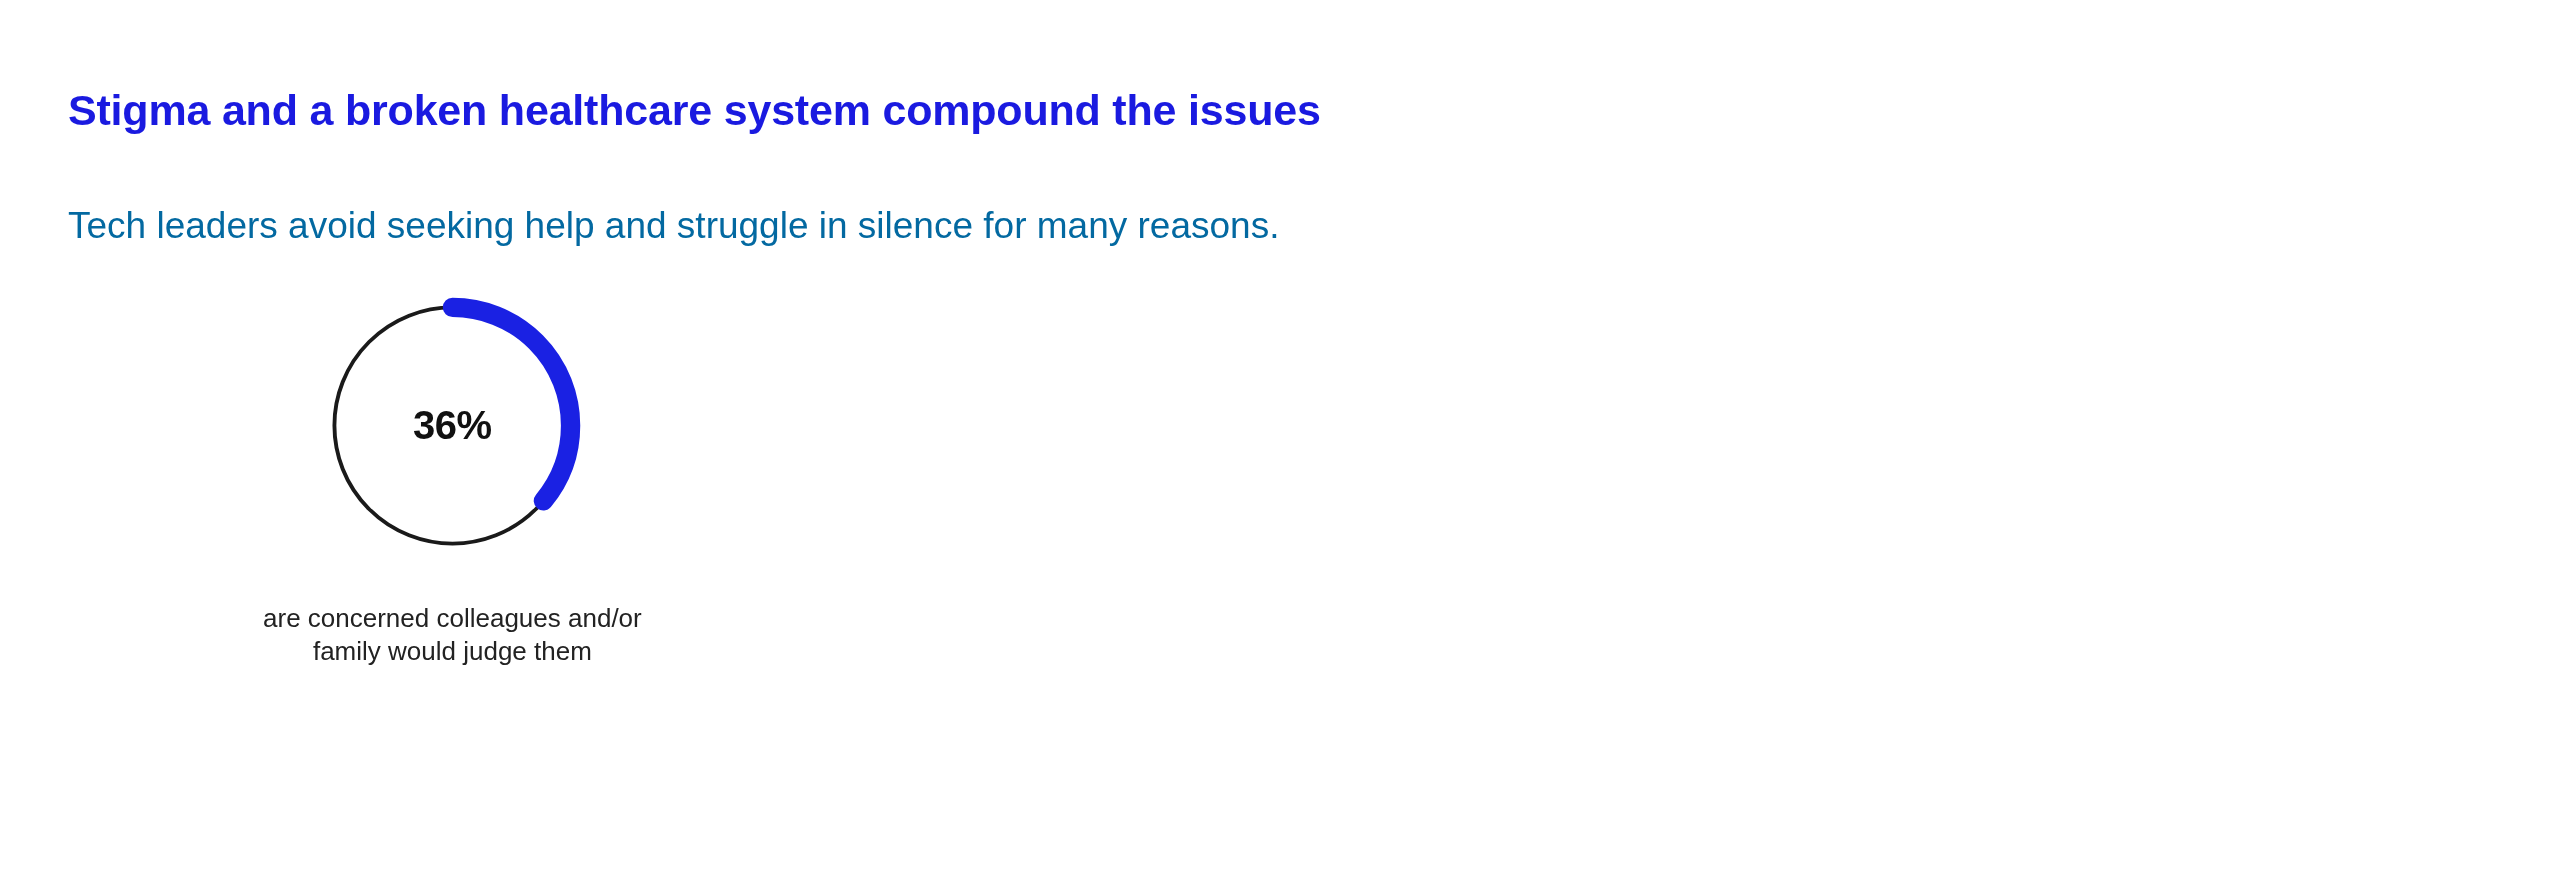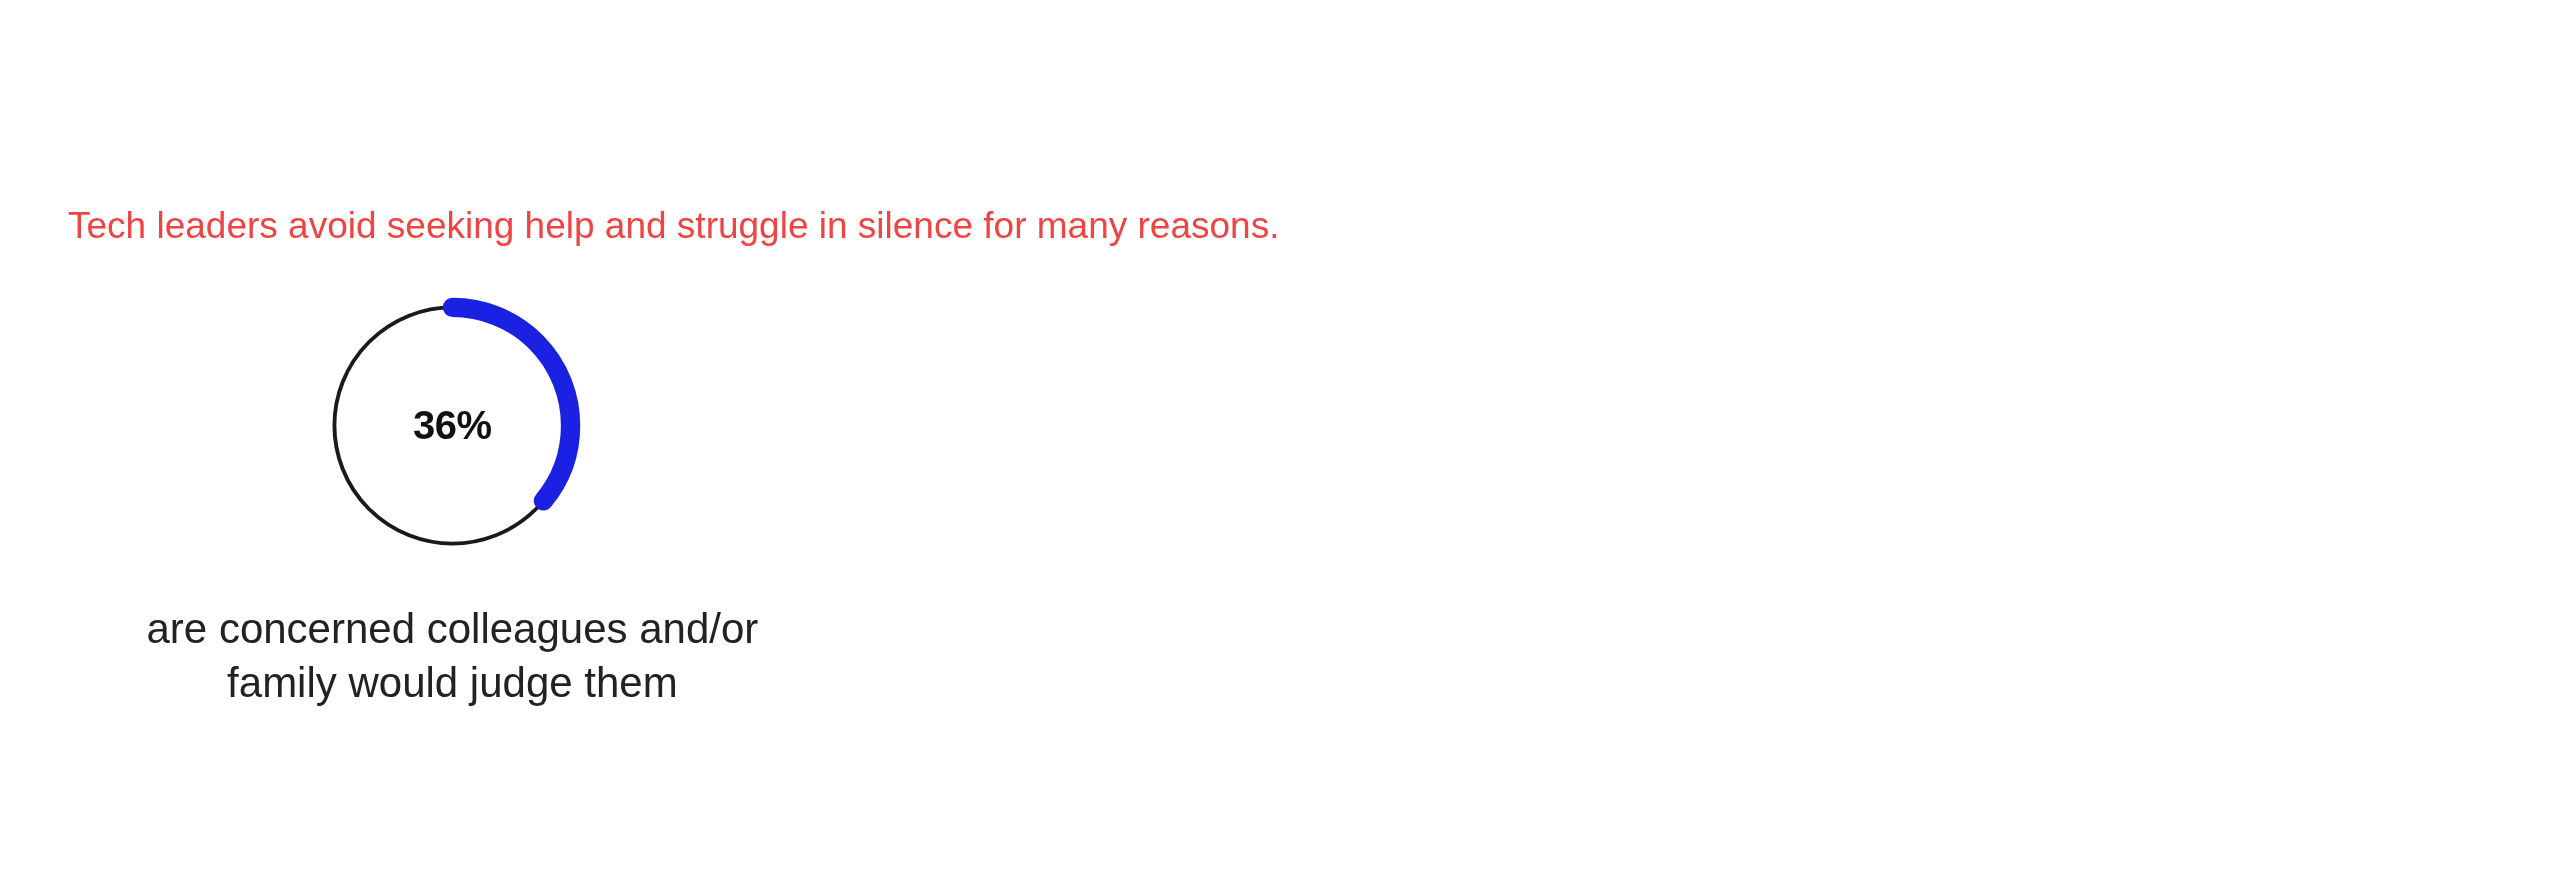--- a/index.html
+++ b/index.html
@@ -34,21 +34,21 @@
     white-space: nowrap;
     line-height: 1.0;
   }
 
   .subhead {
     position: absolute;
     left: 68px;
     top: 170px;
     font-size: 37px;
     font-weight: normal;
-    color: #ef4444;
+    color: #0369a1;
     white-space: nowrap;
     line-height: 1.0;
   }
 
   
   .stats-row {
     position: absolute;
     left: 0;
     top: 290px;
     width: 2196px;
@@ -91,34 +91,35 @@
     align-items: center;
     justify-content: center;
     font-size: 40px;
     font-weight: bold;
     color: #111111;
     letter-spacing: -0.5px;
   }
 
   .stat-caption {
     margin-top: 41px;
-    font-size: 42px;
+    font-size: 26px;
     font-weight: normal;
     color: #222222;
     text-align: center;
     line-height: 1.28;
     max-width: 812px;
     white-space: pre-line;
   }
 </style>
 </head>
 <body>
 
 <div id="infographic">
 
+  <h1 class="headline">Stigma and a broken healthcare system compound the issues</h1>
 
   <p class="subhead">Tech leaders avoid seeking help and struggle in silence for many reasons.</p>
 
   <div class="stats-row">
 
     <div class="stat-col col-0">
       <div class="donut-wrap">
         <svg class="donut-svg" viewBox="0 0 280 280">
           <circle cx="140" cy="140" r="122" fill="none" stroke="#1a1a1a" stroke-width="4"></circle>
           <circle class="arc" cx="140" cy="140" r="122" fill="none" stroke="#1a21e3" stroke-width="20" stroke-linecap="round" transform="rotate(-90 140 140)" stroke-dasharray="275.95749869132743 766.5486074759095"></circle>

